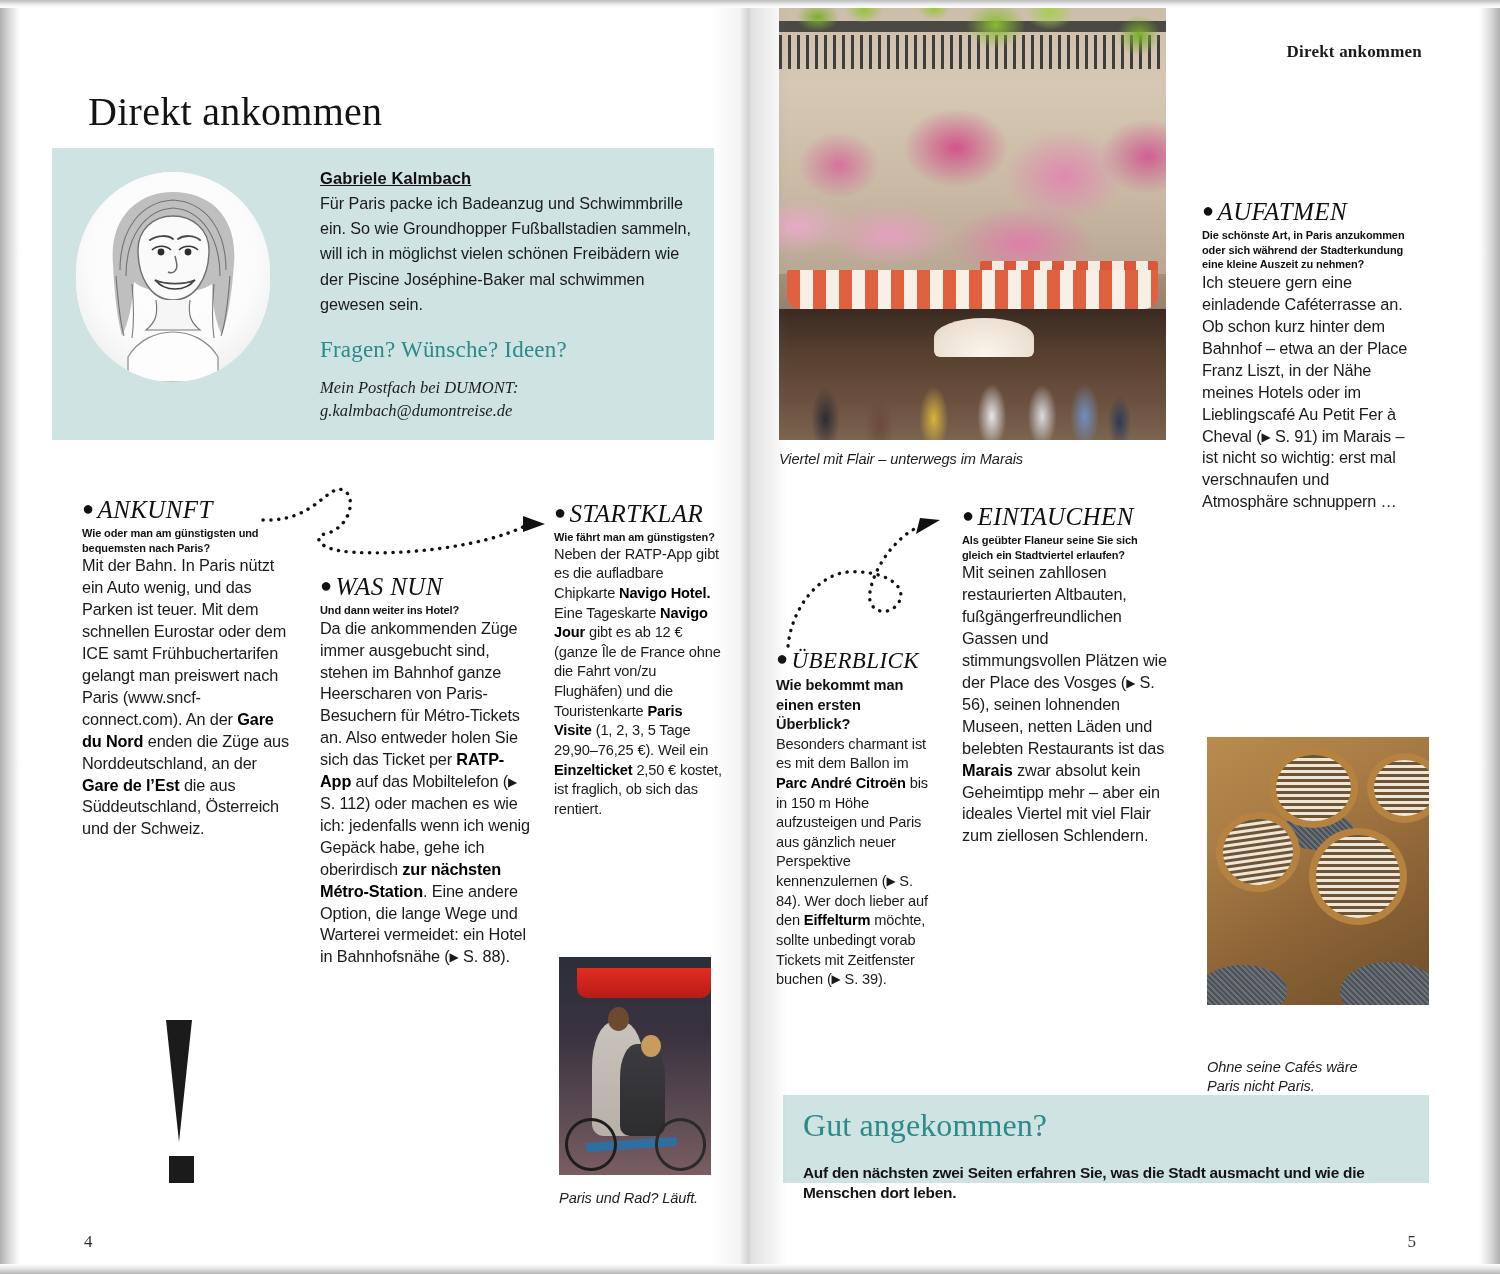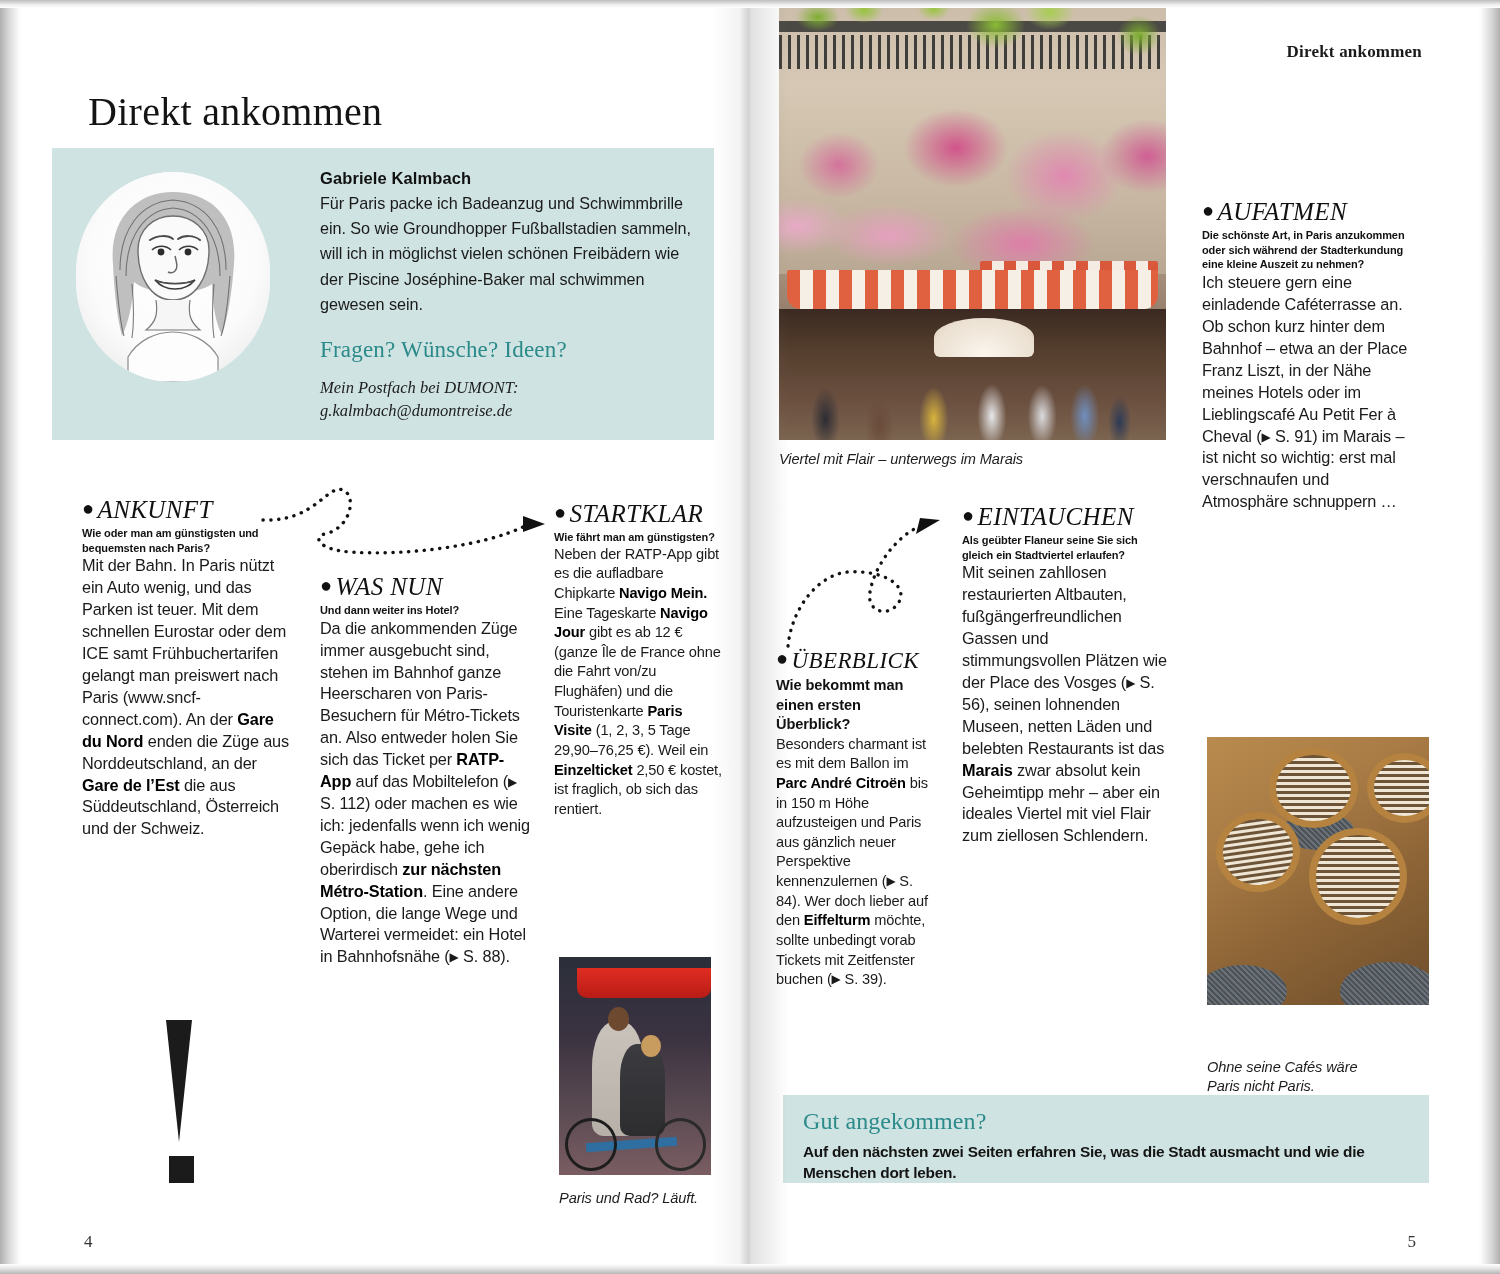--- a/index.html
+++ b/index.html
@@ -83,20 +83,21 @@
     background:
       radial-gradient(ellipse at 52% 42%, #ffffff 0%, #fdfdfd 52%, #f3f3f3 74%, #eaeaea 100%);
     overflow:hidden;
   }
   .portrait-face { position:absolute; inset:0; }
 
   .author-text { position:absolute; left:268px; top:18px; width:378px; }
   .author-name {
     font-size:16.5px; font-weight:700; color:#111; line-height:1.5;
     letter-spacing:.1px;
+    text-decoration:underline;
   }
   .author-blurb {
     font-size:16.2px; color:#1a1a1a; line-height:1.565; letter-spacing:-.05px;
   }
   .author-q {
     margin-top:20px; font-family:"Liberation Serif", serif;
     font-size:23px; color:#2b8a8a; letter-spacing:.2px;
   }
   .author-mail {
     margin-top:14px; font-family:"Liberation Serif", serif; font-style:italic;
@@ -237,25 +238,25 @@
   .t1 { left:-4%; bottom:-5%; width:40%; height:20%; }
   .t2 { right:-4%; bottom:-6%; width:44%; height:22%; }
   .t3 { left:34%; top:28%; width:32%; height:14%; }
 
   
   .gut-box {
     position:absolute; left:783px; top:1095px; width:646px; height:88px;
     background:#cfe3e2; padding:14px 20px 0 20px;
   }
   .gut-title {
-    font-family:"Liberation Serif", serif; font-size:24px; color:#2b8a8a;
+    font-family:"Liberation Serif", serif; font-size:32px; color:#2b8a8a;
     letter-spacing:.1px; line-height:1.05;
   }
   .gut-text {
-    margin-top:8px; font-size:15.4px; font-weight:700; color:#141414;
+    margin-top:20px; font-size:15.4px; font-weight:700; color:#141414;
     line-height:1.33; letter-spacing:-.25px;
   }
 
   
   .excl { position:absolute; left:158px; top:1020px; width:50px; height:170px; }
   .excl-stem {
     position:absolute; left:8px; top:0; width:0; height:0;
     border-left:13px solid transparent; border-right:13px solid transparent;
     border-top:122px solid #1b1b1b;
   }
@@ -342,21 +343,21 @@
 
   <div class="qa" style="left:320px; top:573px; width:210px;">
     <div class="qa-kicker"><span class="dot">●</span><span>WAS NUN</span></div>
     <div class="qa-q">Und dann weiter ins Hotel?</div>
     <div class="qa-a">Da die ankommenden Züge immer ausgebucht sind, stehen im Bahnhof ganze Heerscharen von Paris-Besuchern für Métro-Tickets an. Also entweder holen Sie sich das Ticket per <b>RATP-App</b> auf das Mobiltelefon (<span class="arw">▶</span> S. 112) oder machen es wie ich: jedenfalls wenn ich wenig Gepäck habe, gehe ich oberirdisch <b>zur nächsten Métro-Station</b>. Eine andere Option, die lange Wege und Warterei vermeidet: ein Hotel in Bahnhofsnähe (<span class="arw">▶</span> S. 88).</div>
   </div>
 
   <div class="qa" style="left:554px; top:500px; width:168px;">
     <div class="qa-kicker"><span class="dot">●</span><span>STARTKLAR</span></div>
     <div class="qa-q">Wie fährt man am günstigsten?</div>
-    <div class="qa-a sm">Neben der RATP-App gibt es die aufladbare Chipkarte <b>Navigo Mein.</b> Eine Tageskarte <b>Navigo Jour</b> gibt es ab 12 € (ganze Île de France ohne die Fahrt von/zu Flughäfen) und die Touristenkarte <b>Paris Visite</b> (1, 2, 3, 5 Tage 29,90–76,25 €). Weil ein <b>Einzelticket</b> 2,50 € kostet, ist fraglich, ob sich das rentiert.</div>
+    <div class="qa-a sm">Neben der RATP-App gibt es die aufladbare Chipkarte <b>Navigo Hotel.</b> Eine Tageskarte <b>Navigo Jour</b> gibt es ab 12 € (ganze Île de France ohne die Fahrt von/zu Flughäfen) und die Touristenkarte <b>Paris Visite</b> (1, 2, 3, 5 Tage 29,90–76,25 €). Weil ein <b>Einzelticket</b> 2,50 € kostet, ist fraglich, ob sich das rentiert.</div>
   </div>
 
   <div class="excl">
     <div class="excl-stem"></div>
     <div class="excl-dot"></div>
   </div>
 
   <div class="photo ph-bike">
     <div class="bike-bg"></div>
       <div class="bike-awn"></div>

